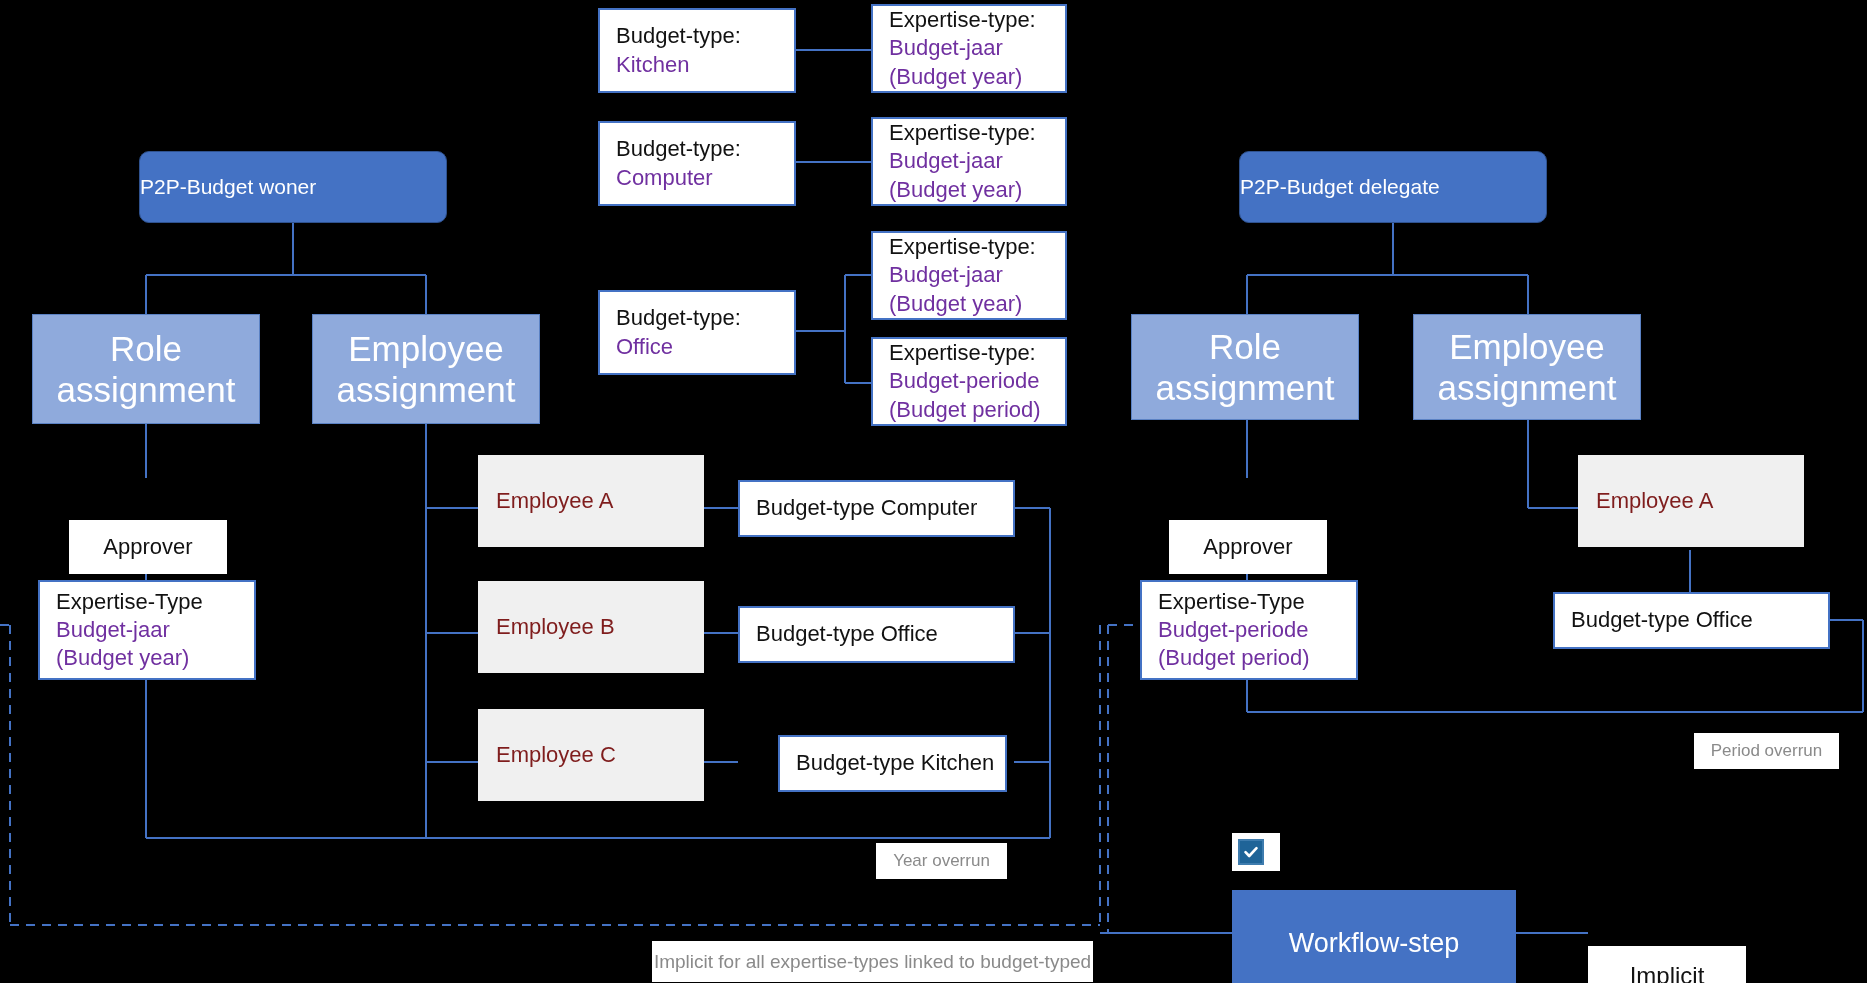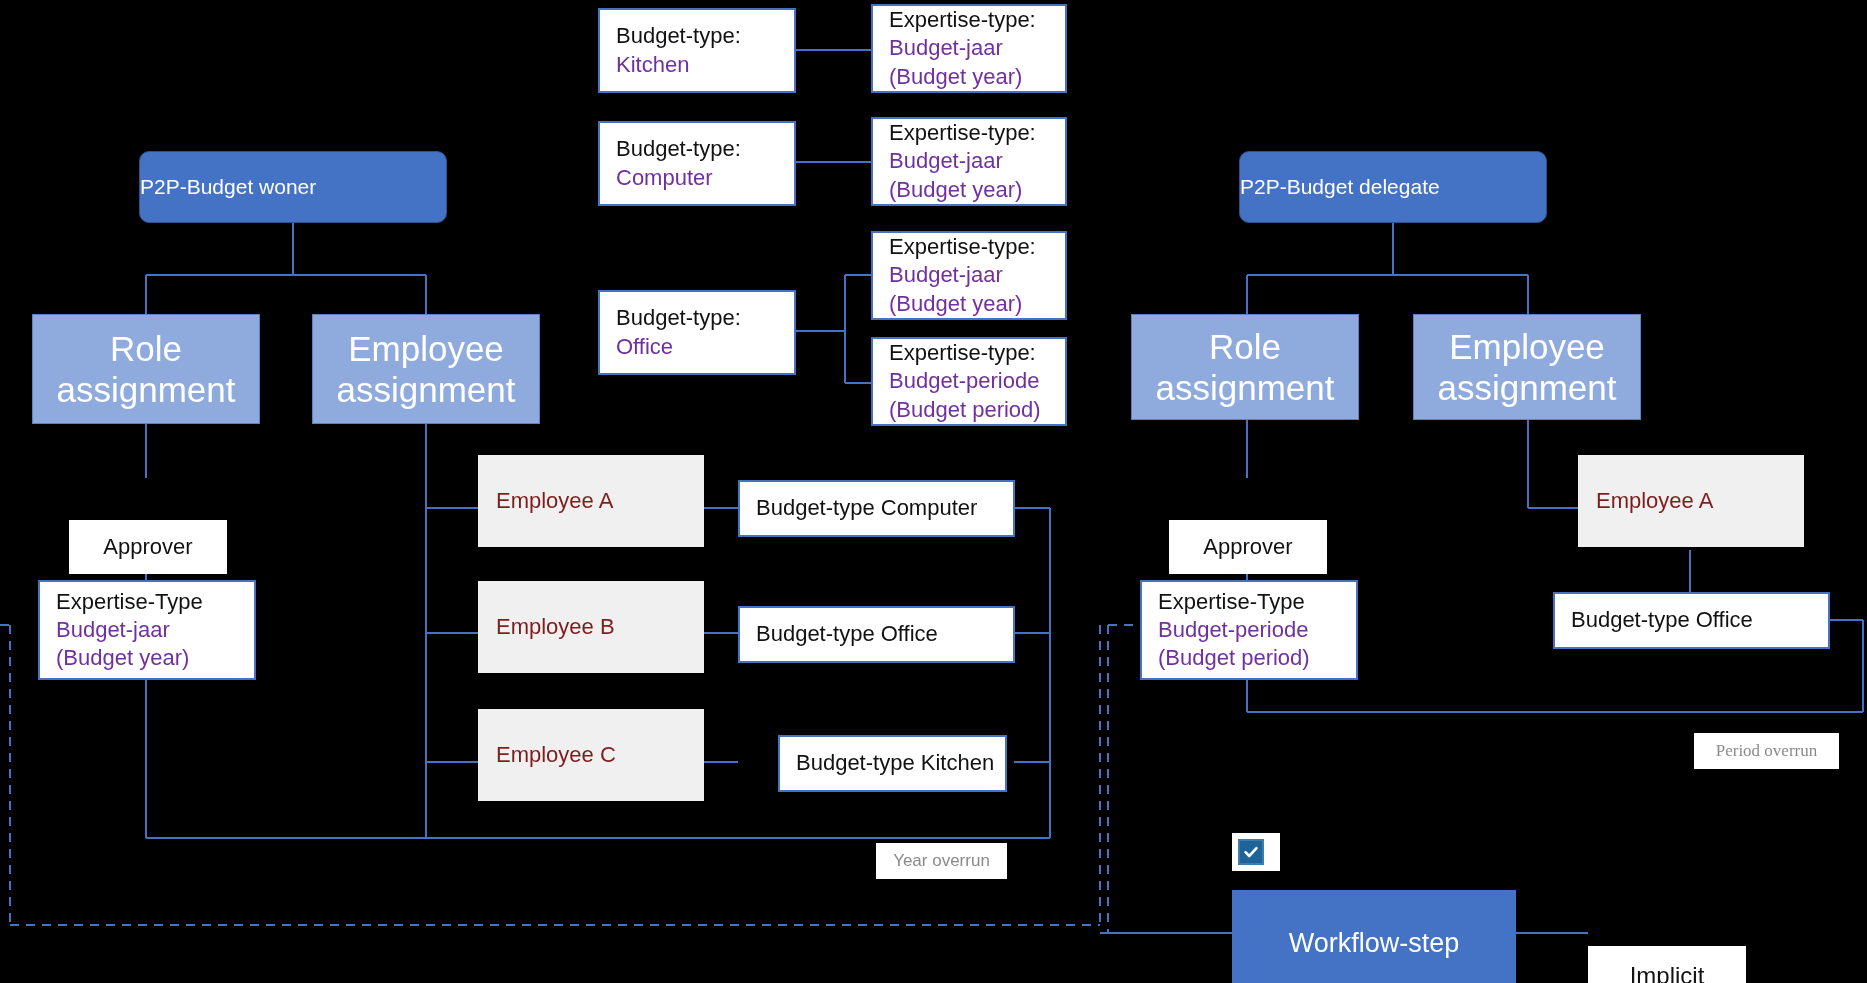--- a/index.html
+++ b/index.html
@@ -309,34 +309,37 @@
   </div>
 
   <div class="node grey" style="left:1578px; top:455px; width:226px; height:92px;">
     <span>Employee A</span>
   </div>
 
   <div class="node bordered" style="left:1553px; top:592px; width:277px; height:57px;">
     <span>Budget-type Office</span>
   </div>
 
-  <div class="node chip" style="left:1694px; top:733px; width:145px; height:36px;font-family:Liberation Serif, serif;">
+  <div class="node chip" style="left:1694px; top:733px; width:145px; height:36px;">
     <span>Period overrun</span>
   </div>
 
   <div class="checkbox-wrap" style="left:1232px; top:833px; width:48px; height:38px;">
     <span class="checkbox-box">
       <svg width="16" height="16" viewBox="0 0 16 16" aria-hidden="true">
         <path d="M2.5 8.2 L6.2 12 L13.5 4.2" fill="none" stroke="#FFFFFF" stroke-width="2.6" stroke-linecap="round" stroke-linejoin="round"></path>
       </svg>
     </span>
   </div>
 
   <div class="node wf" style="left:1232px; top:890px; width:284px; height:106px;">
     <span>Workflow-step</span>
   </div>
 
   <div class="node plain" style="left:1588px; top:903px; width:158px; height:59px; font-size:24px;">
     <span>Implicit</span>
   </div>
 
+  <div class="node chip big" style="left:652px; top:941px; width:441px; height:41px;">
+    <span>Implicit for all expertise-types linked to budget-typed</span>
+  </div>
 
 </div>
 
 </body></html>

